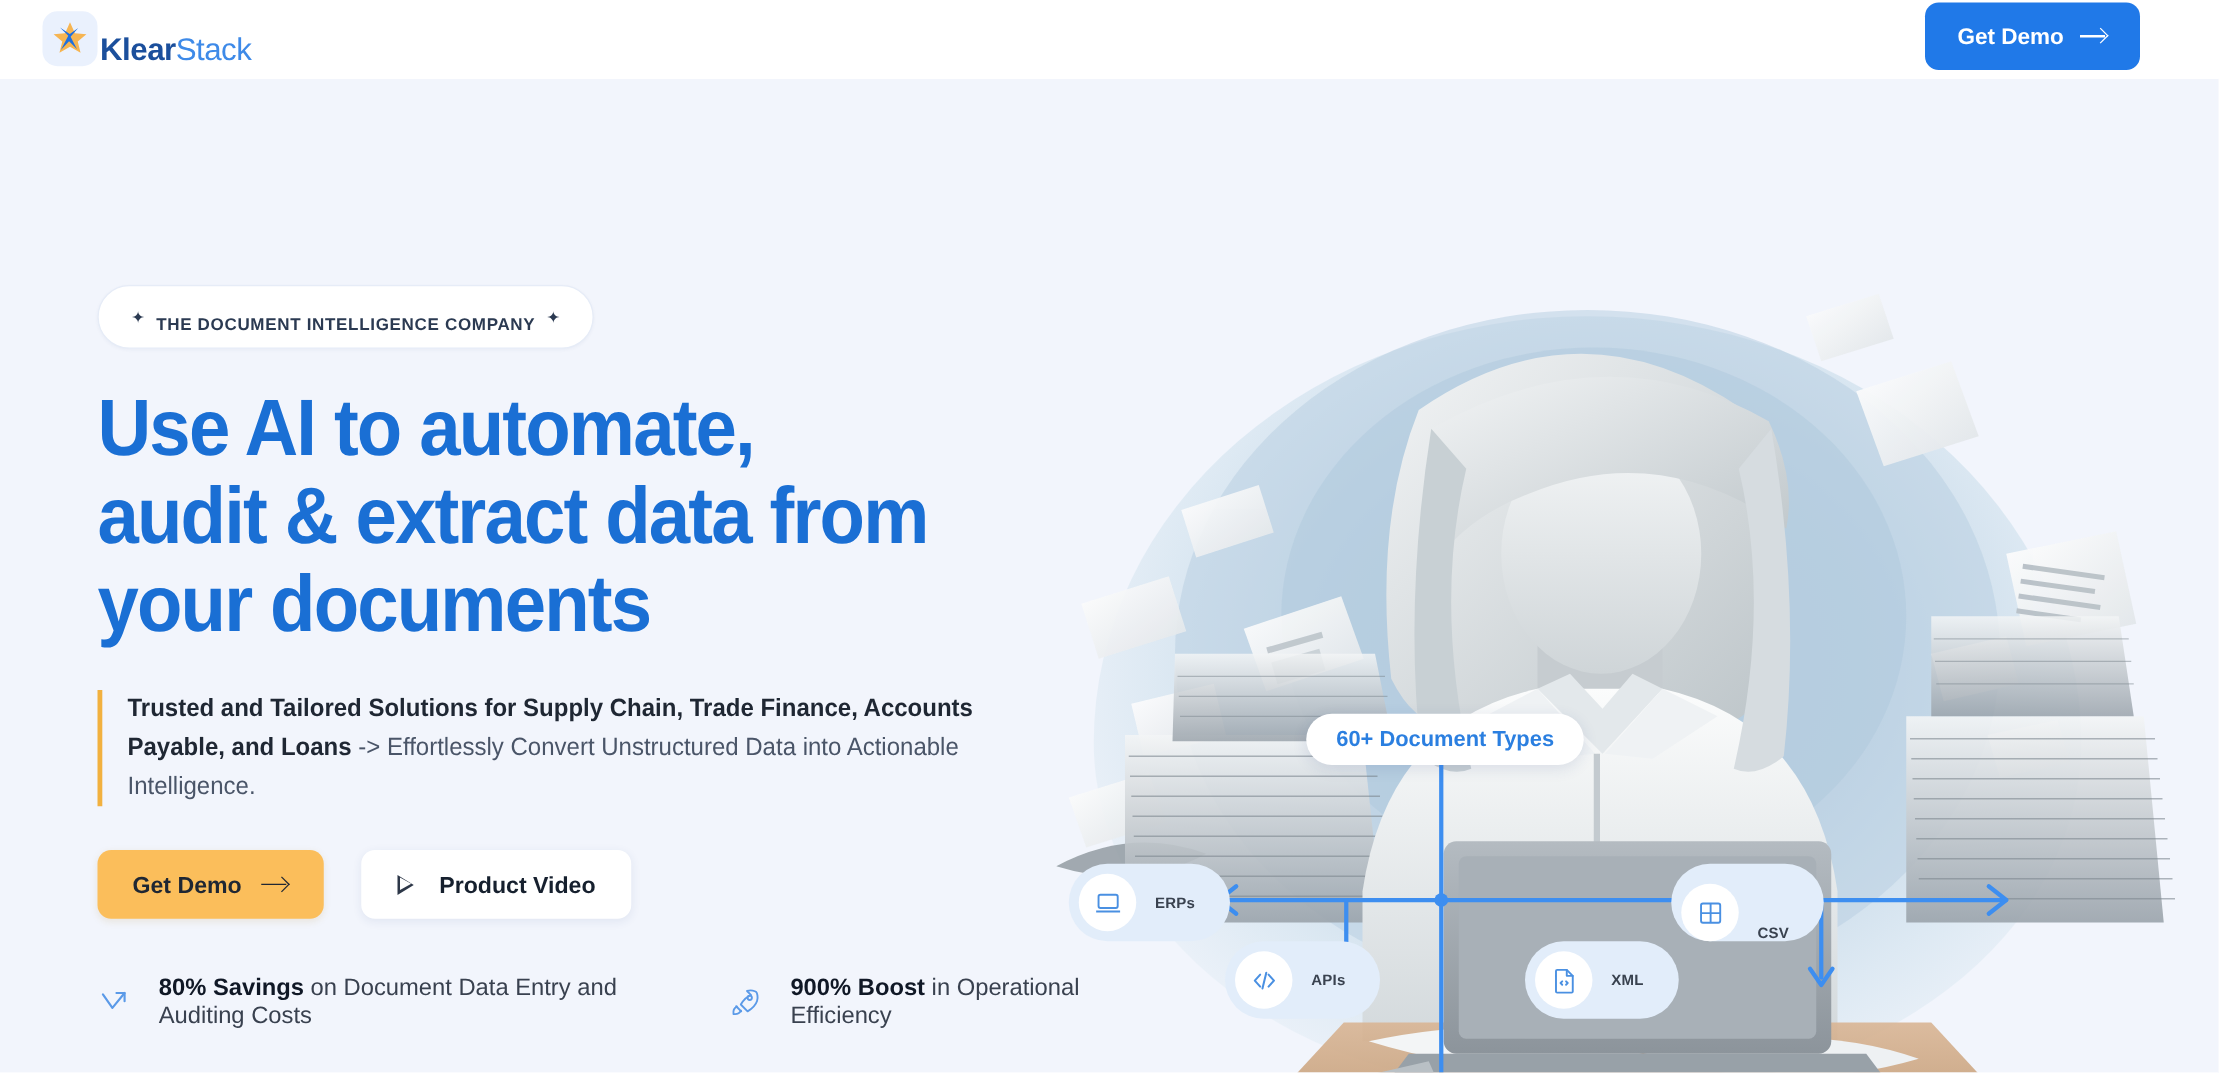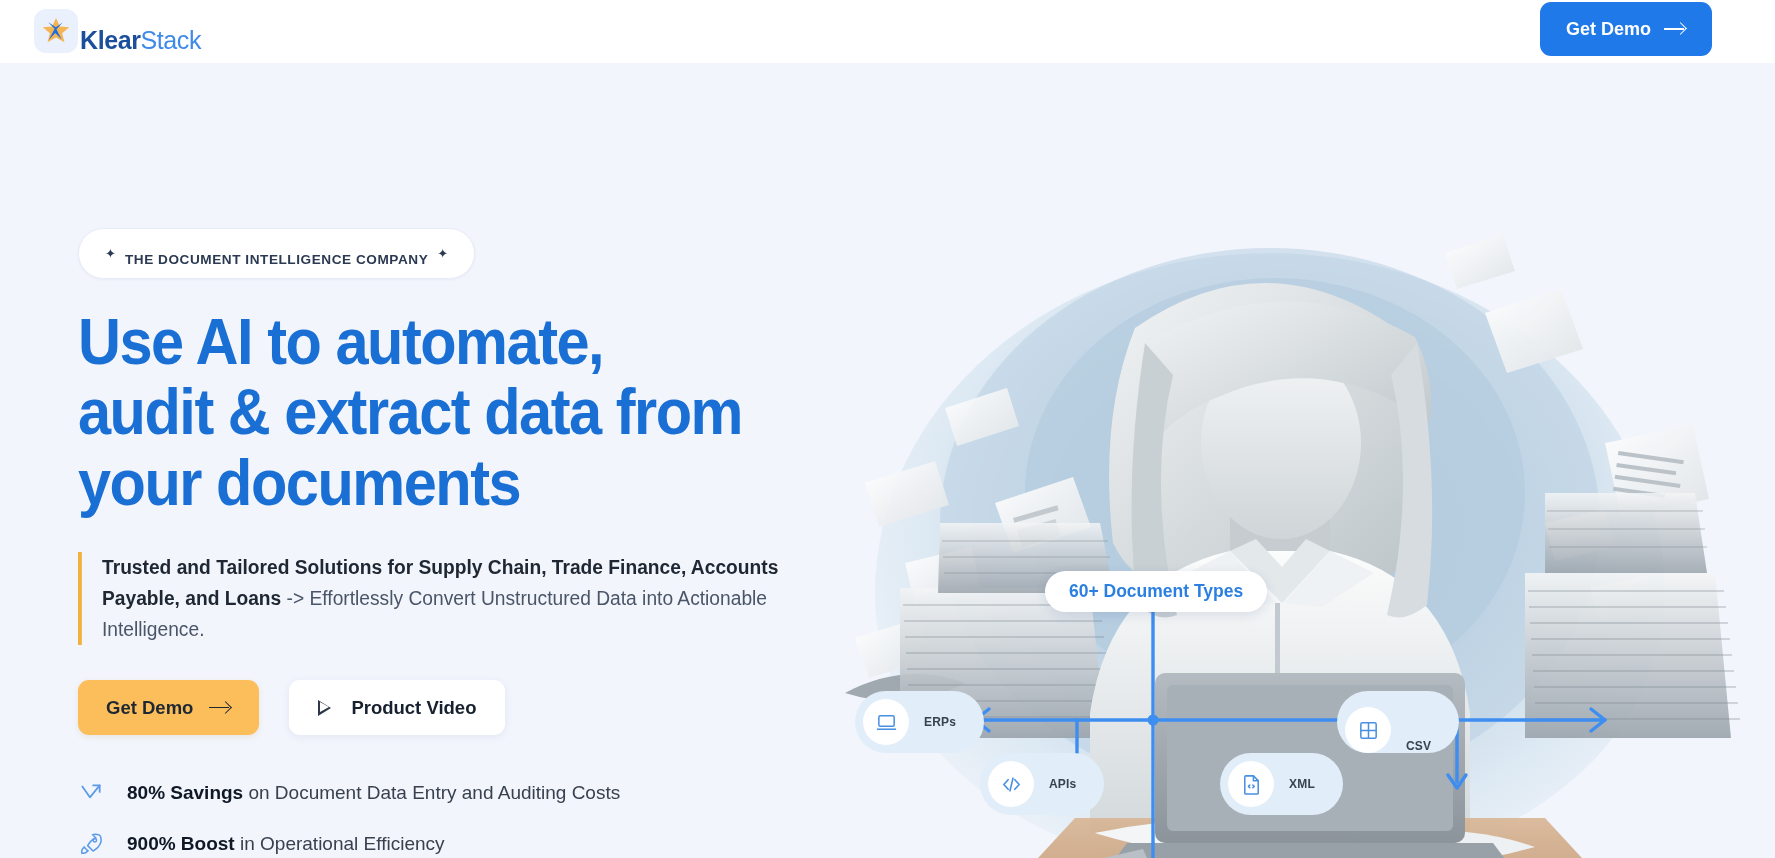--- a/index.html
+++ b/index.html
@@ -136,21 +136,21 @@
     border-left: 13px solid #2d3748;
     border-top: 8px solid transparent; border-bottom: 8px solid transparent;
   }
   .play-tri::after {
     content: ""; position: absolute; left: -11px; top: -5.6px;
     width: 0; height: 0;
     border-left: 9px solid #ffffff;
     border-top: 5.6px solid transparent; border-bottom: 5.6px solid transparent;
   }
 
-  .stats { margin-top: 45px; display: flex; flex-direction: column; gap: 25px; }
+  .stats { margin-top: 45px; display: flex; flex-direction: row; gap: 25px; }
   .stat { display: flex; align-items: center; gap: 23px; }
   .stat-icon { width: 26px; height: 26px; flex: 0 0 26px; color: #5b9ae8; }
   .stat-text { font-size: 19px; color: #39414f; }
   .stat-text b { color: #101826; font-weight: 700; }
 
   
   .hero-art { position: absolute; left: 845px; top: 130px; width: 930px; height: 730px; }
   .art-blob {
     position: absolute; left: 30px; top: 60px;
     width: 790px; height: 620px;

